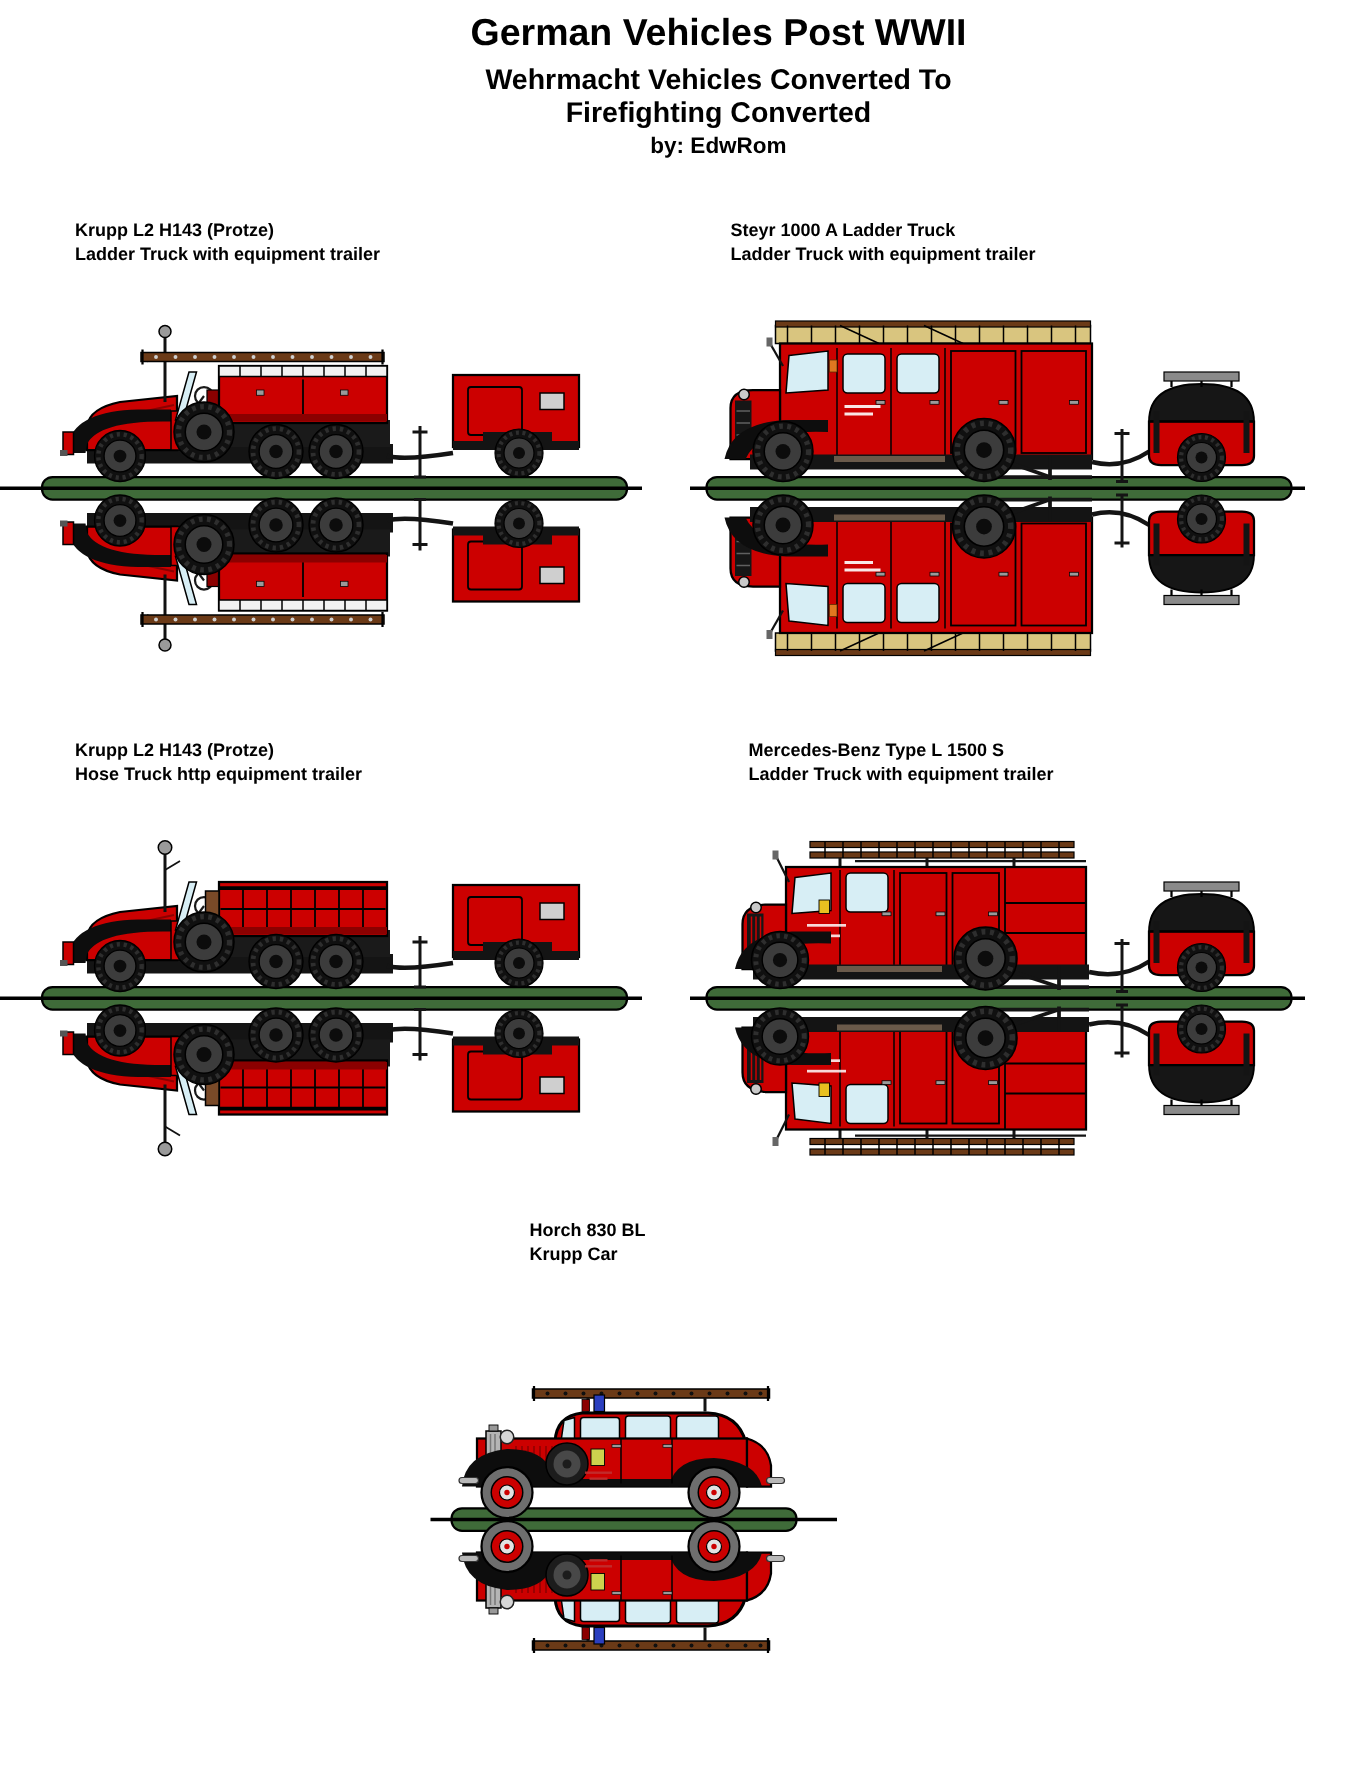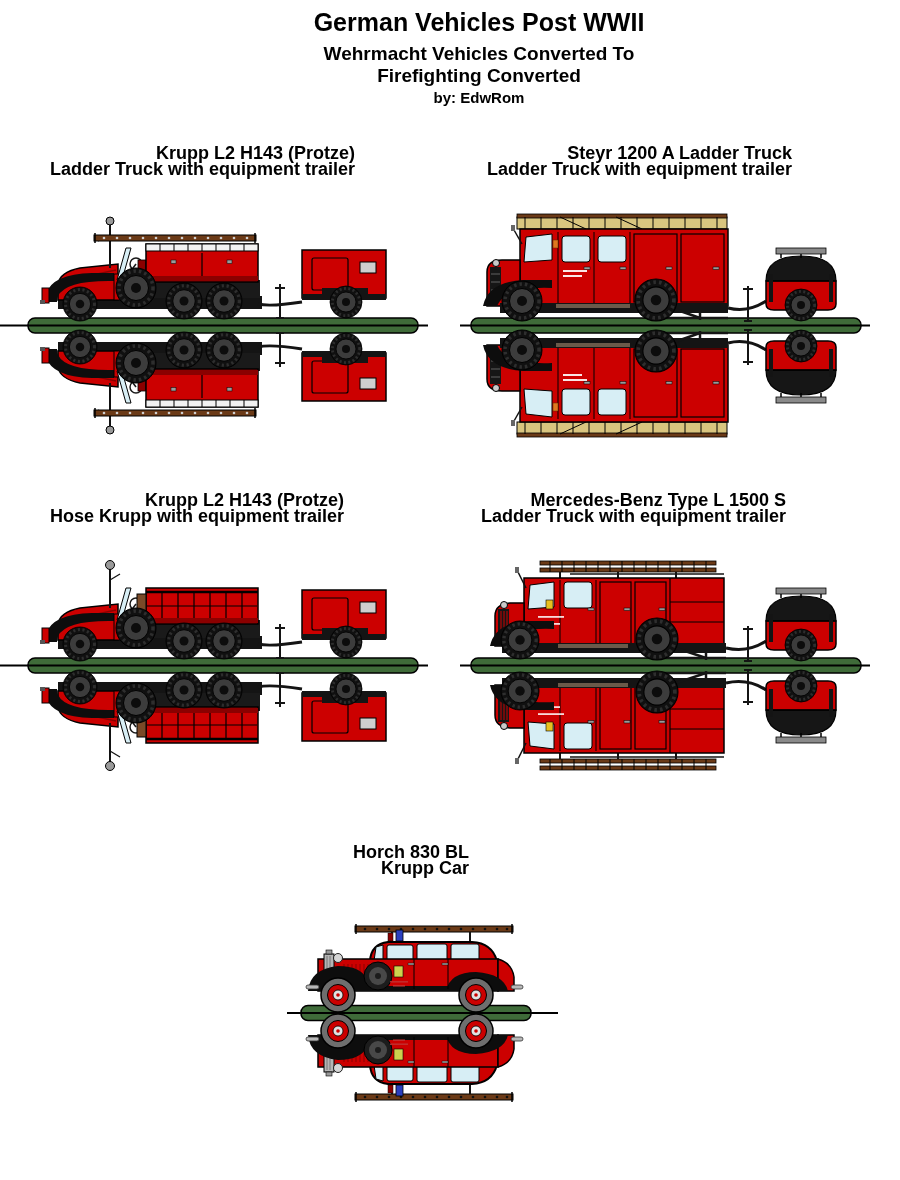--- a/index.html
+++ b/index.html
@@ -10,21 +10,21 @@
   
   :root{
     --vehicle-red:#cc0000; --vehicle-dark-red:#8b0000; --base-green:#3f6b39;
     --ladder-brown:#6b3a17; --rack-tan:#d9c57f; --window-blue:#d7eef5;
     --chassis-black:#141414; --tarp-black:#161616; --chrome-gray:#b8b8b8;
   }
   .header{position:absolute;left:0;top:0;width:870px;text-align:center;padding-left:44px;}
   .header h1{font-size:25px;margin:8px 0 6px 0;letter-spacing:0;}
   .header .sub{font-size:19px;line-height:22px;}
   .header .by{font-size:15px;line-height:21px;margin-top:0;}
-  .label{position:absolute;font-size:18px;line-height:16px;white-space:nowrap;text-align:right;}
+  .label{position:absolute;font-size:12px;line-height:16px;white-space:nowrap;}
   .fig{position:absolute;}
   svg{display:block;}
   
   .vr{fill:var(--vehicle-red);}
   .dkr{fill:var(--vehicle-dark-red);}
   .grn{fill:var(--base-green);}
   .lad{fill:var(--ladder-brown);}
   .tan{fill:var(--rack-tan);}
   .gl{fill:var(--window-blue);}
   .chs{fill:var(--chassis-black);}
@@ -40,32 +40,32 @@
   <div class="sub">Wehrmacht Vehicles Converted To</div>
   <div class="sub">Firefighting Converted</div>
   <div class="by">by: EdwRom</div>
 </div>
 
 <div class="label" style="left:50px;top:145px">
   <div>Krupp L2 H143 (Protze)</div>
   <div>Ladder Truck with equipment trailer</div>
 </div>
 <div class="label" style="left:487px;top:145px">
-  <div>Steyr 1200 A Ladder Truck</div>
+  <div>Steyr 1000 A Ladder Truck</div>
   <div>Ladder Truck with equipment trailer</div>
 </div>
 <div class="label" style="left:50px;top:492px">
   <div>Krupp L2 H143 (Protze)</div>
-  <div>Hose Krupp with equipment trailer</div>
-</div>
-<div class="label" style="left:481px;top:492px">
+  <div>Hose Truck http equipment trailer</div>
+</div>
+<div class="label" style="left:499px;top:492px">
   <div>Mercedes-Benz Type L 1500 S</div>
   <div>Ladder Truck with equipment trailer</div>
 </div>
-<div class="label" style="left:353px;top:844px">
+<div class="label" style="left:353px;top:812px">
   <div>Horch 830 BL</div>
   <div>Krupp Car</div>
 </div>
 
 <div class="fig" style="left:0;top:210px">
 <svg width="440" height="232" viewBox="0 0 440 232">
   <defs>
     <g id="f1w">
       <circle r="20" fill="#101010" stroke="#000" stroke-width="1"></circle>
       <circle r="17" fill="none" stroke="#2e2e2e" stroke-width="3.5" stroke-dasharray="2.5 3"></circle>

